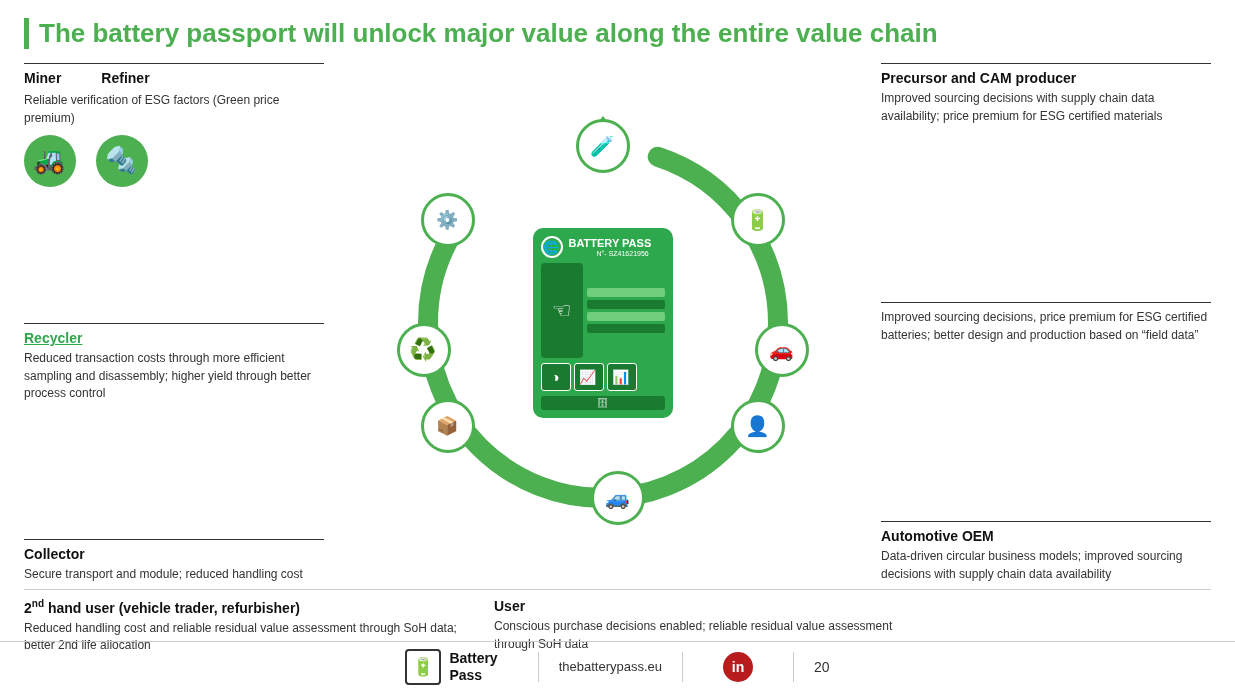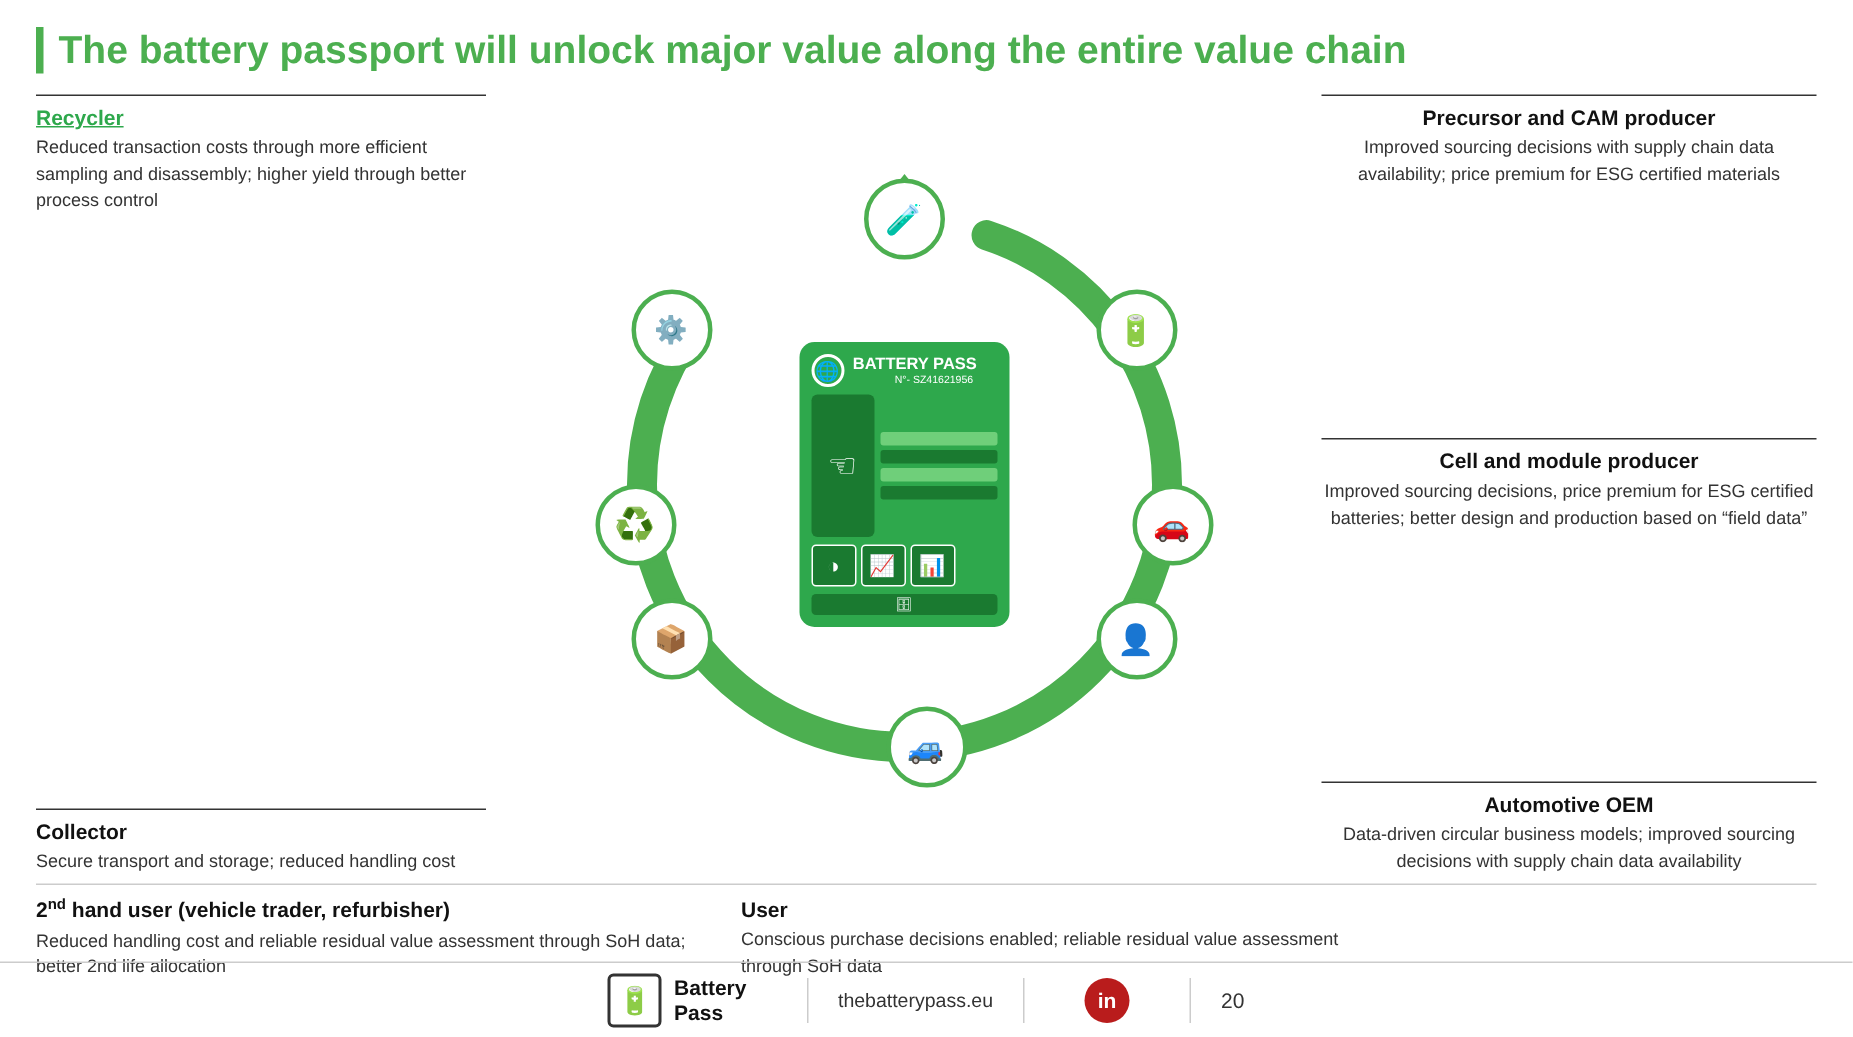--- a/index.html
+++ b/index.html
@@ -94,21 +94,20 @@
       width: 340px;
       display: flex;
       flex-direction: column;
       justify-content: space-between;
       padding-left: 10px;
     }
 
     .right-col .section {
       border-top: 1.5px solid #333;
       padding-top: 6px;
-      text-align: center;
     }
 
     
     .circle-diagram {
       position: relative;
       width: 420px;
       height: 420px;
     }
 
     
@@ -364,29 +363,41 @@
 <body>
 
 <div class="page">
 
   <h1 class="title">The battery passport will unlock major value along the entire value chain</h1>
 
   <div class="main-content">
 
     <div class="left-col">
 
+      <div class="miner-refiner">
+        <div class="header-row">
+          <span class="section-title">Miner</span>
+          <span class="section-title">Refiner</span>
+        </div>
+        <div class="section-text">Reliable verification of ESG factors (Green price premium)</div>
+
+        <div style="display:flex;gap:20px;margin-top:8px;align-items:center;">
+          <div style="width:52px;height:52px;background:#4CAF50;border-radius:50%;display:flex;align-items:center;justify-content:center;font-size:26px;">🚜</div>
+          <div style="width:52px;height:52px;background:#4CAF50;border-radius:50%;display:flex;align-items:center;justify-content:center;font-size:26px;">🔩</div>
+        </div>
+      </div>
 
       <div class="section">
         <div class="section-title green">Recycler</div>
         <div class="section-text">Reduced transaction costs through more efficient sampling and disassembly; higher yield through better process control</div>
       </div>
 
       <div class="section">
         <div class="section-title">Collector</div>
-        <div class="section-text">Secure transport and storage; reduced handling cost</div>
+        <div class="section-text">Secure transport and module; reduced handling cost</div>
       </div>
     </div>
 
     <div class="center-col">
       <div class="circle-diagram">
 
         <svg width="420" height="420" style="position:absolute;top:0;left:0;z-index:2;">
 
           <circle cx="210" cy="210" r="175" fill="none" stroke="#4CAF50" stroke-width="20" stroke-dasharray="880 220" stroke-dashoffset="220" stroke-linecap="round"></circle>
 
@@ -438,21 +449,20 @@
     </div>
 
     <div class="right-col">
 
       <div class="section">
         <div class="section-title">Precursor and CAM producer</div>
         <div class="section-text">Improved sourcing decisions with supply chain data availability; price premium for ESG certified materials</div>
       </div>
 
       <div class="section">
-        <div class="section-title">Cell and module producer</div>
         <div class="section-text">Improved sourcing decisions, price premium for ESG certified batteries; better design and production based on “field data”</div>
       </div>
 
       <div class="section">
         <div class="section-title">Automotive OEM</div>
         <div class="section-text">Data-driven circular business models; improved sourcing decisions with supply chain data availability</div>
       </div>
     </div>
   </div>
 

